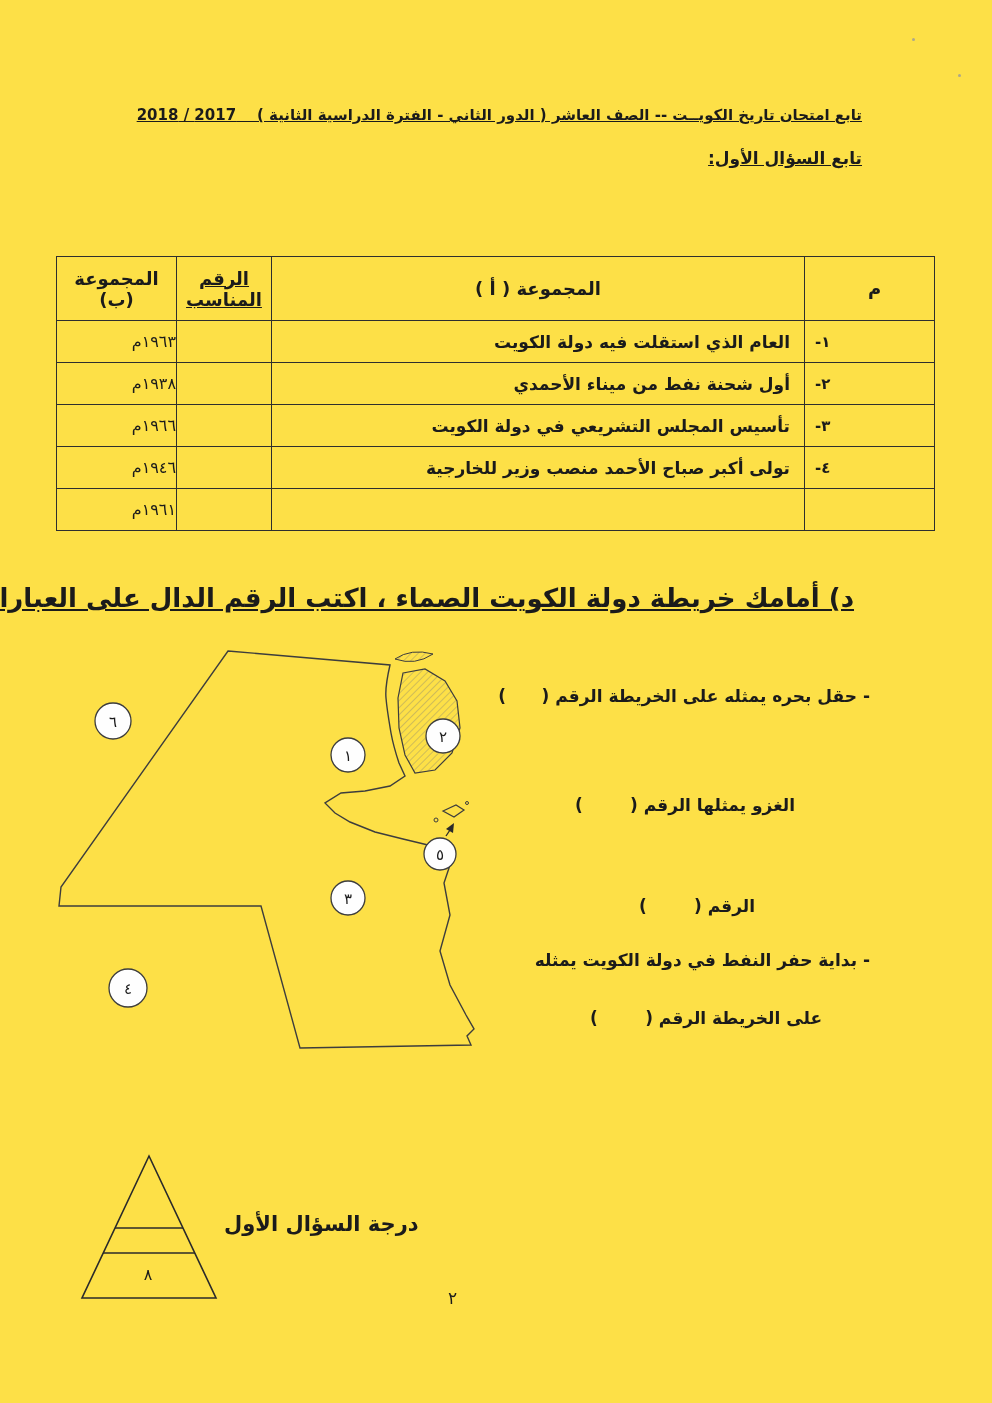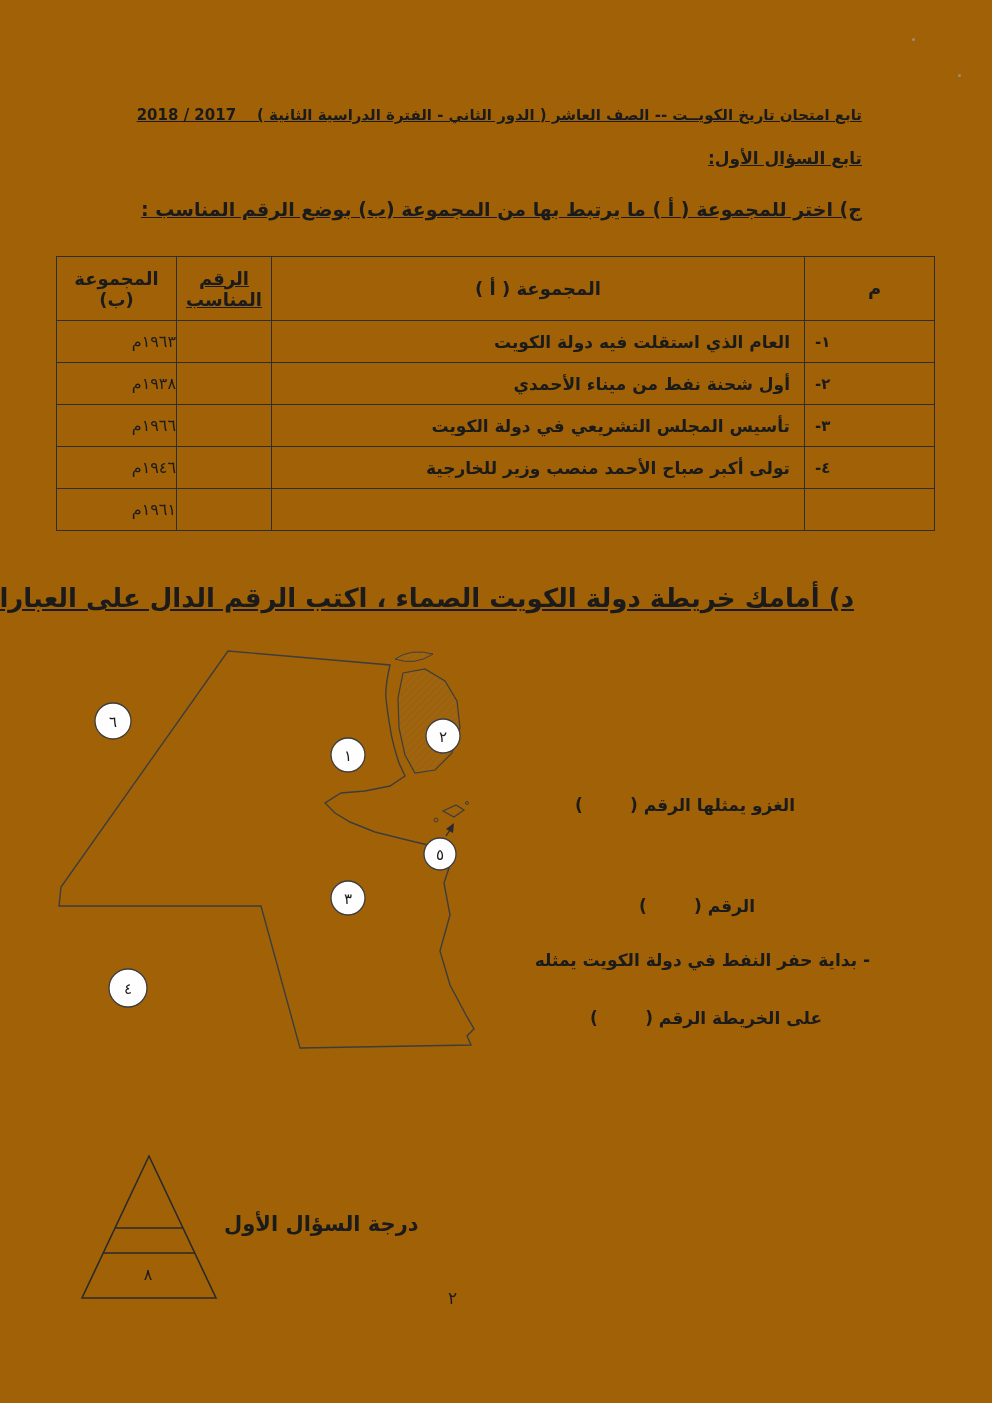--- a/index.html
+++ b/index.html
@@ -1,20 +1,20 @@
 <!DOCTYPE html>
 <html lang="ar" dir="rtl"><head>
 <meta charset="utf-8">
 <style>
   * { margin:0; padding:0; box-sizing:border-box; }
   html,body { background:#ffffff; }
   body { font-family:"DejaVu Sans", sans-serif; }
   .page {
     position:relative; width:992px; height:1403px; margin:0 auto;
-    background:#a16207; color:#1b1b1b; direction:rtl; overflow:hidden;
+    background:#fde047; color:#1b1b1b; direction:rtl; overflow:hidden;
   }
   .abs { position:absolute; }
   .b { font-weight:bold; }
   .u { text-decoration:underline; }
   .nowrap { white-space:pre; }
 
   .header-line { top:106px; right:130px; font-size:15px; letter-spacing:0.2px; }
   .subheader   { top:148px; right:130px; font-size:17px; }
   .section-c-title { top:198px; right:130px; font-size:19px; }
   .section-d-title { top:583px; right:138px; font-size:26px; }
@@ -51,21 +51,20 @@
 </head>
 <body>
 
 <div class="page">
 
   <div class="abs speck" style="left:912px; top:38px;"></div>
   <div class="abs speck" style="left:958px; top:74px;"></div>
 
   <div class="abs header-line b u nowrap">تابع امتحان تاريخ الكويــت -- الصف العاشر ( الدور الثاني - الفترة الدراسية الثانية )    2017 / 2018</div>
   <div class="abs subheader b u nowrap">تابع السؤال الأول:</div>
-  <div class="abs section-c-title b u nowrap">ج) اختر للمجموعة ( أ ) ما يرتبط بها من المجموعة (ب) بوضع الرقم المناسب :</div>
 
   <table class="match-table">
     <colgroup>
         <col class="c-no">
         <col class="c-a">
         <col class="c-ans">
         <col class="c-b">
       </colgroup>
     <thead>
       <tr>
@@ -153,20 +152,21 @@
         <circle cx="387" cy="211" r="16" fill="#fefefe" stroke="#3d3d3d" stroke-width="1.3"></circle>
         <text x="387" y="217" text-anchor="middle" font-size="15">٥</text>
       </g>
       <g>
         <circle cx="60" cy="78" r="18" fill="#fefefe" stroke="#3d3d3d" stroke-width="1.3"></circle>
         <text x="60" y="84" text-anchor="middle" font-size="15">٦</text>
       </g>
     </svg>
   </div>
 
+  <div class="abs q" style="top:686px; right:122px;">- حقل بحره يمثله على الخريطة الرقم (      )</div>
   <div class="abs q" style="top:795px; right:197px;">الغزو يمثلها الرقم (        )</div>
   <div class="abs q" style="top:896px; right:237px;">الرقم (        )</div>
   <div class="abs q" style="top:950px; right:122px;">- بداية حفر النفط في دولة الكويت يمثله</div>
   <div class="abs q" style="top:1008px; right:170px;">على الخريطة الرقم (        )</div>
 
   <div class="abs triangle-wrap">
     <svg width="160" height="158" viewBox="0 0 160 158">
       <polygon points="75,6 142,148 8,148" fill="none" stroke="#2a2a2a" stroke-width="1.6"></polygon>
       <line x1="41" y1="78" x2="109" y2="78" stroke="#2a2a2a" stroke-width="1.4"></line>
       <line x1="29" y1="103" x2="121" y2="103" stroke="#2a2a2a" stroke-width="1.4"></line>

